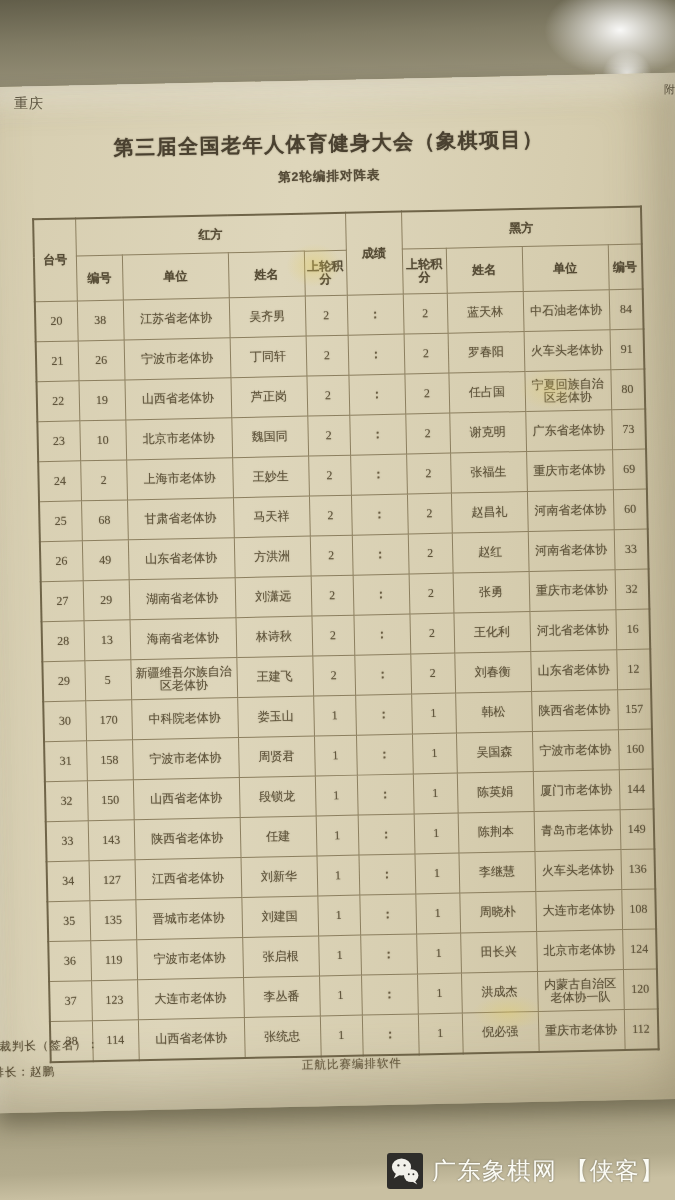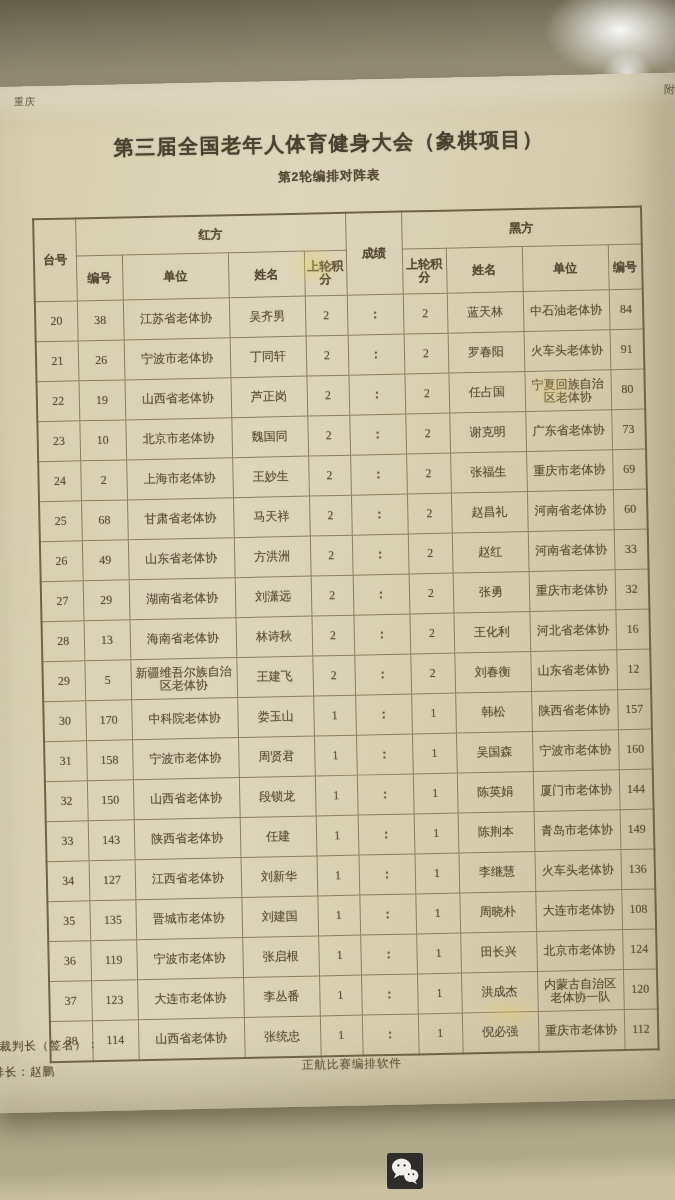--- a/index.html
+++ b/index.html
@@ -8,21 +8,21 @@
     background:linear-gradient(178deg,#625e4a 0px,#807b64 45px,#938d75 85px,
                #9e9679 300px,#a29a7d 1080px,#b2aa8c 1175px,#c9c0a2 1200px);
     font-family:"Liberation Sans",sans-serif;
   }
   .glare{position:absolute;pointer-events:none;}
   .glare1{left:515px;top:-35px;width:210px;height:130px;
     background:radial-gradient(closest-side,rgba(255,255,255,.95),rgba(255,255,255,0) 72%);}
   .glare2{left:592px;top:40px;width:70px;height:70px;
     background:radial-gradient(closest-side,rgba(255,255,255,.85),rgba(255,255,255,0) 70%);}
   .corner-note{position:absolute;color:rgba(72,64,45,.85);z-index:6;}
-  .corner-left{left:14px;top:95px;font-size:10px;letter-spacing:1px;text-align:center;}
+  .corner-left{left:14px;top:95px;font-size:14px;letter-spacing:1px;text-align:center;}
   .corner-right{left:664px;top:82px;font-size:11px;}
   .paper{
     position:absolute;left:-14px;top:80px;width:704px;height:1026px;
     background:linear-gradient(100deg,#d6cdaf 0%,#ded6bb 38%,#d6cdaf 68%,#c8bd9d 100%);
     transform:rotate(-1.2deg);
     box-shadow:0 12px 22px rgba(55,50,32,.45),
        inset -28px 0 48px rgba(120,110,80,.30),
        inset 0 -34px 55px rgba(120,110,80,.22),
        inset 0 18px 22px rgba(252,248,235,.55);
     z-index:3;
@@ -373,15 +373,16 @@
         <ellipse cx="24.2" cy="22.6" rx="7.2" ry="6.4"></ellipse>
         <polygon points="27.8,27.5 30.2,31.5 24.8,28.3"></polygon>
       </g>
       <g fill="#2e2d2a">
         <circle cx="11.4" cy="12.4" r="1.15"></circle>
           <circle cx="17.6" cy="12.4" r="1.15"></circle>
         <circle cx="21.8" cy="21.2" r="0.95"></circle>
           <circle cx="26.4" cy="21.2" r="0.95"></circle>
       </g>
     </svg>
+    <span class="wm-text">广东象棋网 【侠客】</span>
   </div>
 
 </div>
 
 </body></html>

